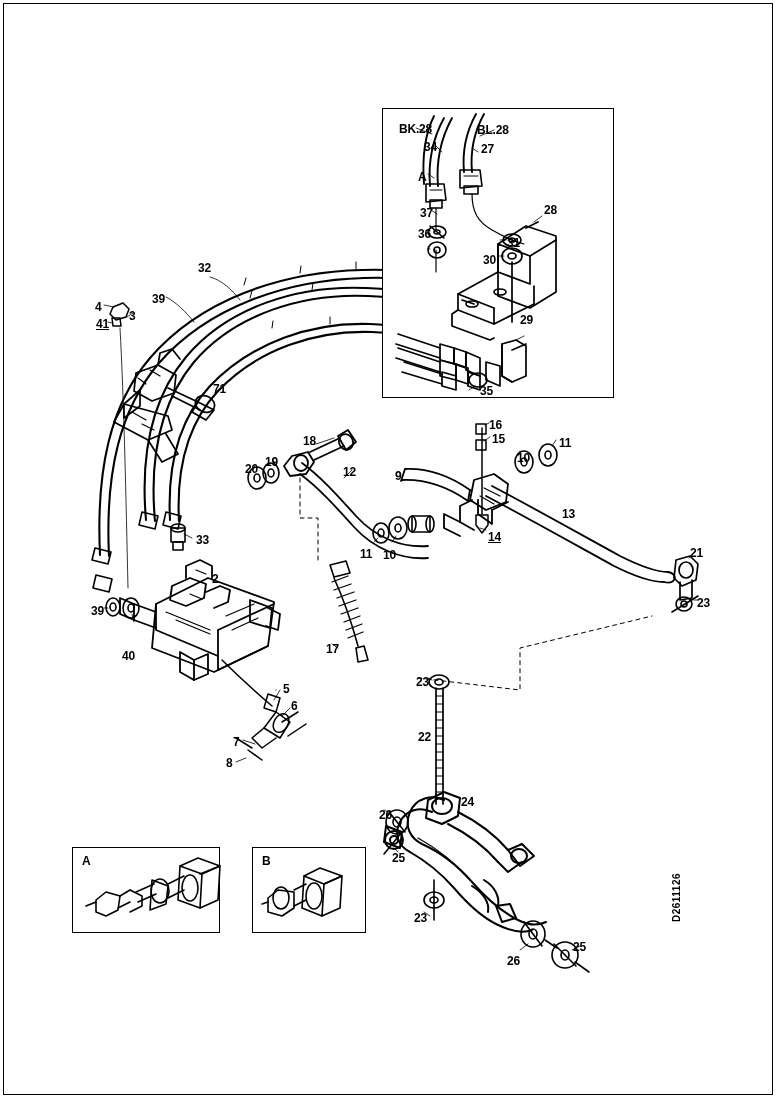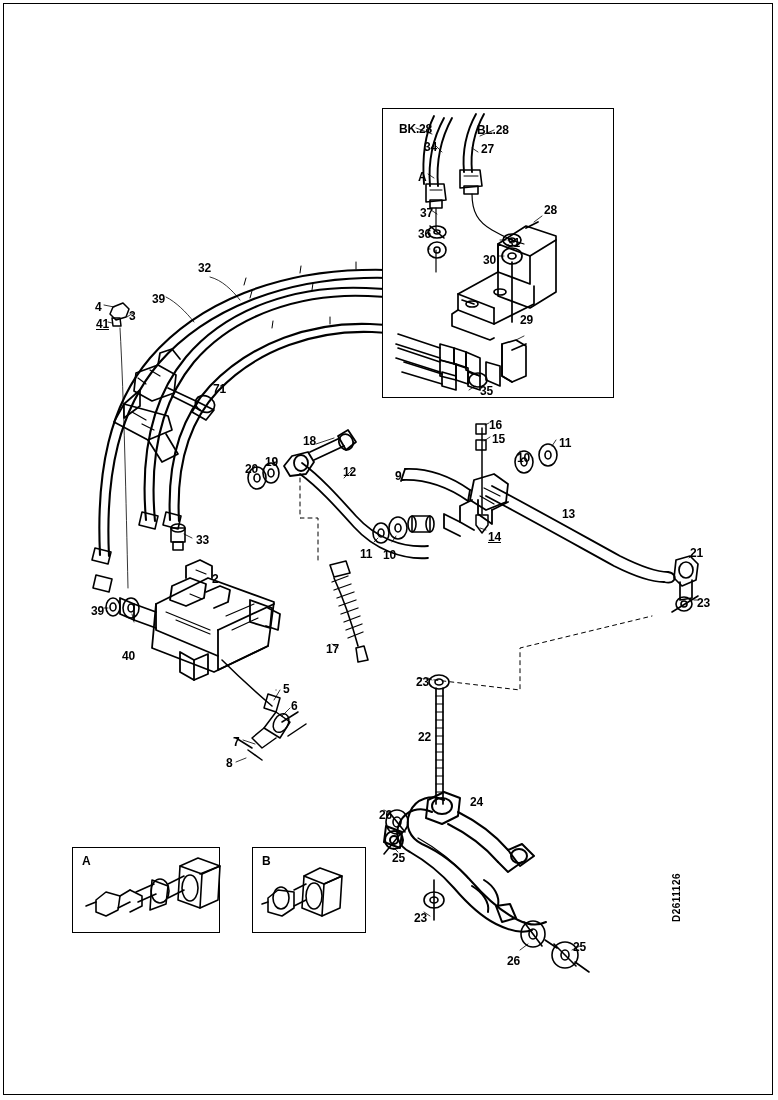--- a/index.html
+++ b/index.html
@@ -619,21 +619,21 @@
       <div class="lbl" style="left: 488px; top: 531px; text-decoration: underline;">14</div>
       <div class="lbl" style="left: 489px; top: 419px;">16</div>
       <div class="lbl" style="left: 492px; top: 433px;">15</div>
       <div class="lbl" style="left: 517px; top: 452px;">10</div>
       <div class="lbl" style="left: 559px; top: 437px;">11</div>
       <div class="lbl" style="left: 562px; top: 508px;">13</div>
       <div class="lbl" style="left: 690px; top: 547px;">21</div>
       <div class="lbl" style="left: 697px; top: 597px;">23</div>
       <div class="lbl" style="left: 416px; top: 676px;">23</div>
       <div class="lbl" style="left: 418px; top: 731px;">22</div>
-      <div class="lbl" style="left: 461px; top: 796px; padding-left: 9px;">24</div>
+      <div class="lbl" style="left: 461px; top: 796px;">24</div>
       <div class="lbl" style="left: 379px; top: 809px;">26</div>
       <div class="lbl" style="left: 392px; top: 852px;">25</div>
       <div class="lbl" style="left: 414px; top: 912px;">23</div>
       <div class="lbl" style="left: 507px; top: 955px;">26</div>
       <div class="lbl" style="left: 573px; top: 941px;">25</div>
     </div>
 
   <div class="lbl code" style="left:672px; top:922px;">D2611126</div>
 
 </div>

